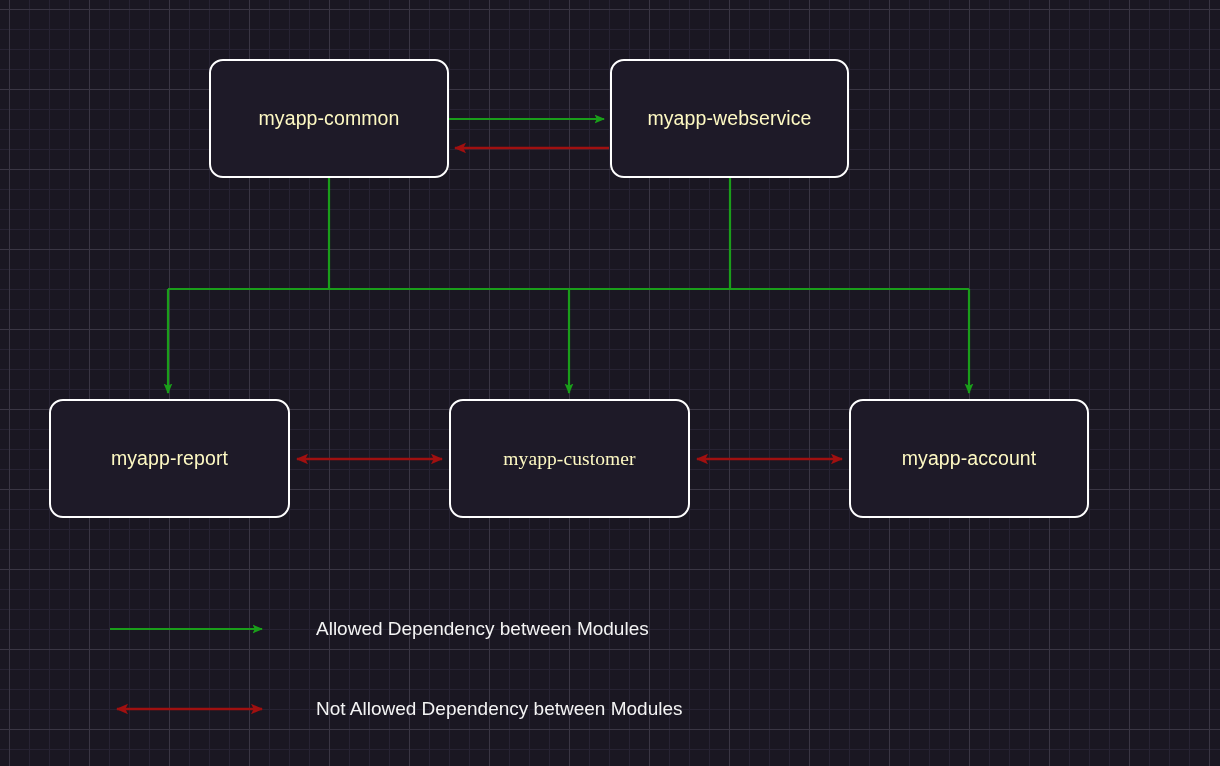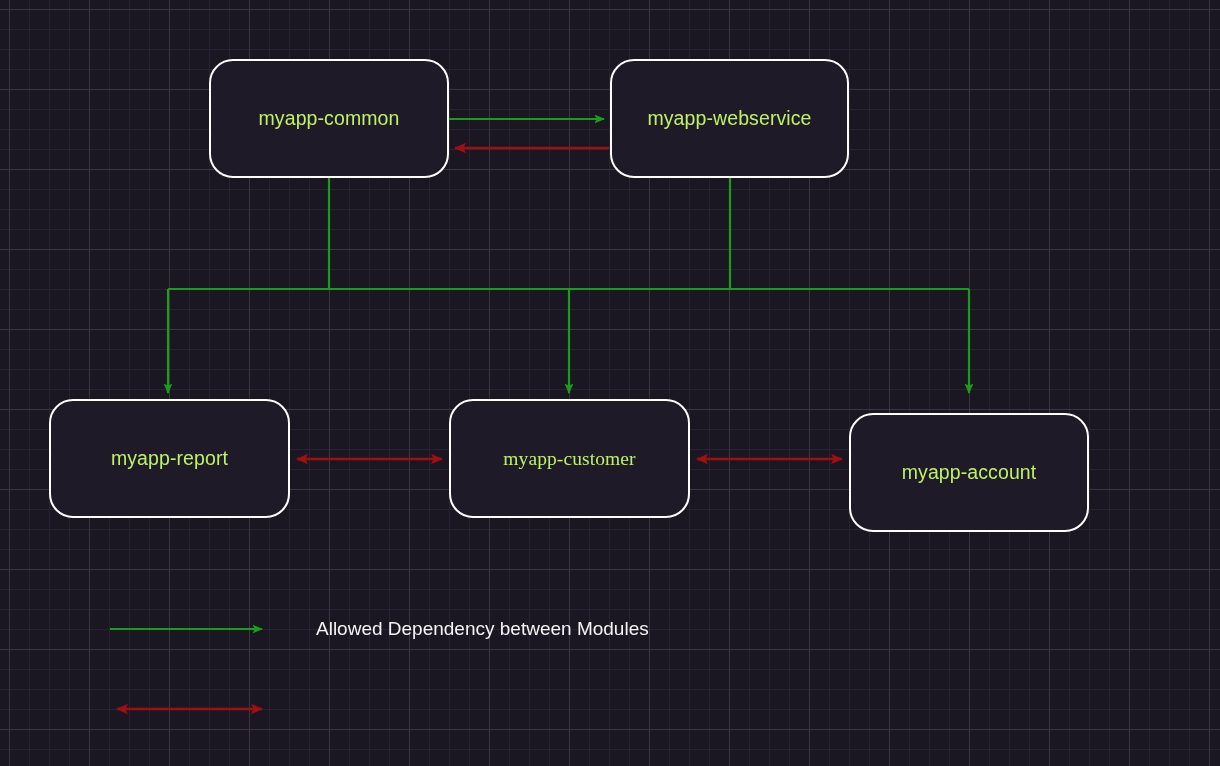--- a/index.html
+++ b/index.html
@@ -27,26 +27,26 @@
     position: absolute;
     left: 0; top: 0;
     width: 1220px;
     height: 766px;
     pointer-events: none;
   }
   .node {
     position: absolute;
     box-sizing: border-box;
     border: 2.5px solid #ffffff;
-    border-radius: 24px;
+    border-radius: 14px;
     background: #1e1a28;
     display: flex;
     align-items: center;
     justify-content: center;
-    color: #bef264;
+    color: #fef9c3;
     font-size: 19.5px;
     font-family: "Liberation Sans", sans-serif;
     letter-spacing: 0.1px;
     white-space: nowrap;
   }
   .legend-label {
     position: absolute;
     color: #f4f4f4;
     font-size: 19px;
     font-family: "Liberation Sans", sans-serif;
@@ -105,20 +105,21 @@
   </div>
 
   <div class="node" style="left:610px; top:59px; width:239px; height:119px;">
     <span>myapp-webservice</span>
   </div>
 
   <div class="node" style="left:449px; top:399px; width:241px; height:119px;font-family:Liberation Serif, serif;">
     <span>myapp-customer</span>
   </div>
 
-  <div class="node" style="left:849px; top:399px; width:240px; height:119px;margin-top:14px;">
+  <div class="node" style="left:849px; top:399px; width:240px; height:119px;">
     <span>myapp-account</span>
   </div>
 
   <div class="legend-label" style="left:316px; top:618px;">Allowed Dependency between Modules</div>
 
+  <div class="legend-label" style="left:316px; top:698px;">Not Allowed Dependency between Modules</div>
 
 </div>
 
 </body></html>

